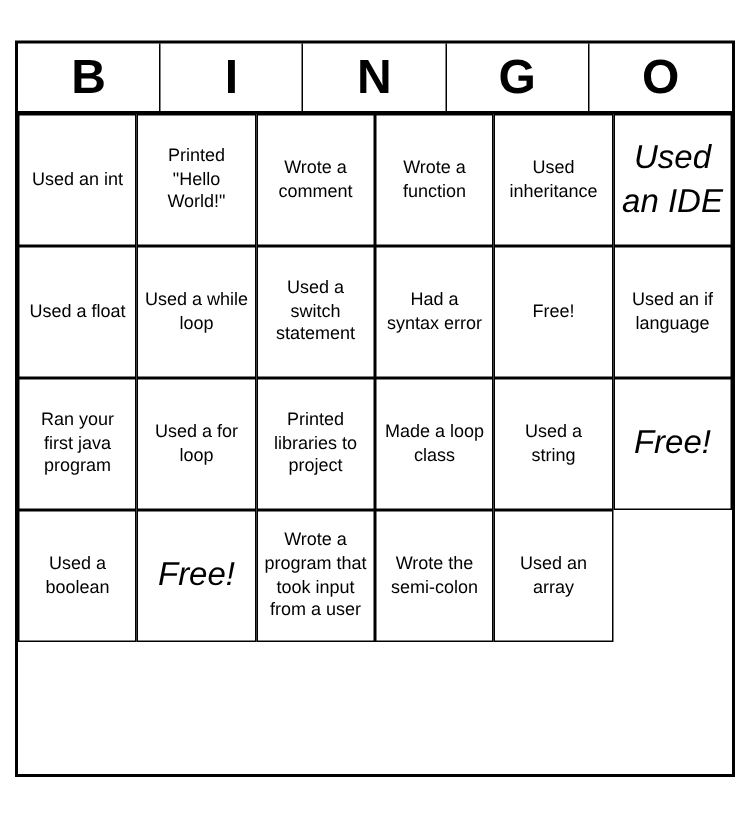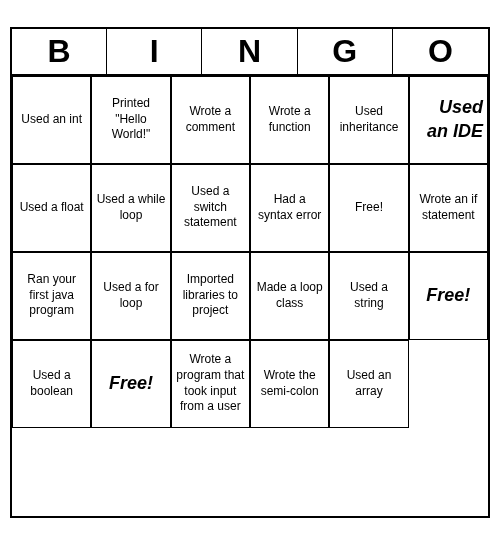--- a/index.html
+++ b/index.html
@@ -42,24 +42,23 @@
       text-align: center;
       font-size: 12px;
       display: flex;
       align-items: center;
       justify-content: center;
       padding: 4px;
       min-height: 88px;
       line-height: 1.3;
     }
     .bingo-cell.free {
-      font-size: 18px;
-      font-weight: bold;
+      font-size: 22px;
+      font-weight: normal;
       font-style: italic;
-      text-align: right;
     }
   </style>
 </head>
 <body>
 
 <div class="bingo-container">
   <div class="bingo-header">
   <div class="bingo-header-cell">B</div>
       <div class="bingo-header-cell">I</div>
       <div class="bingo-header-cell">N</div>
@@ -71,24 +70,24 @@
       <div class="bingo-cell">Printed "Hello World!"</div>
       <div class="bingo-cell">Wrote a comment</div>
       <div class="bingo-cell">Wrote a function</div>
       <div class="bingo-cell">Used inheritance</div>
       <div class="bingo-cell free">Used an IDE</div>
       <div class="bingo-cell">Used a float</div>
       <div class="bingo-cell">Used a while loop</div>
       <div class="bingo-cell">Used a switch statement</div>
       <div class="bingo-cell">Had a syntax error</div>
       <div class="bingo-cell">Free!</div>
-      <div class="bingo-cell">Wrote an if statement</div>
+      <div class="bingo-cell">Used an if language</div>
       <div class="bingo-cell">Ran your first java program</div>
       <div class="bingo-cell">Used a for loop</div>
-      <div class="bingo-cell">Imported libraries to project</div>
+      <div class="bingo-cell">Printed libraries to project</div>
       <div class="bingo-cell">Made a loop class</div>
       <div class="bingo-cell">Used a string</div>
       <div class="bingo-cell free">Free!</div>
       <div class="bingo-cell">Used a boolean</div>
       <div class="bingo-cell free">Free!</div>
       <div class="bingo-cell">Wrote a program that took input from a user</div>
       <div class="bingo-cell">Wrote the semi-colon</div>
       <div class="bingo-cell">Used an array</div>
     </div>
 </div>

